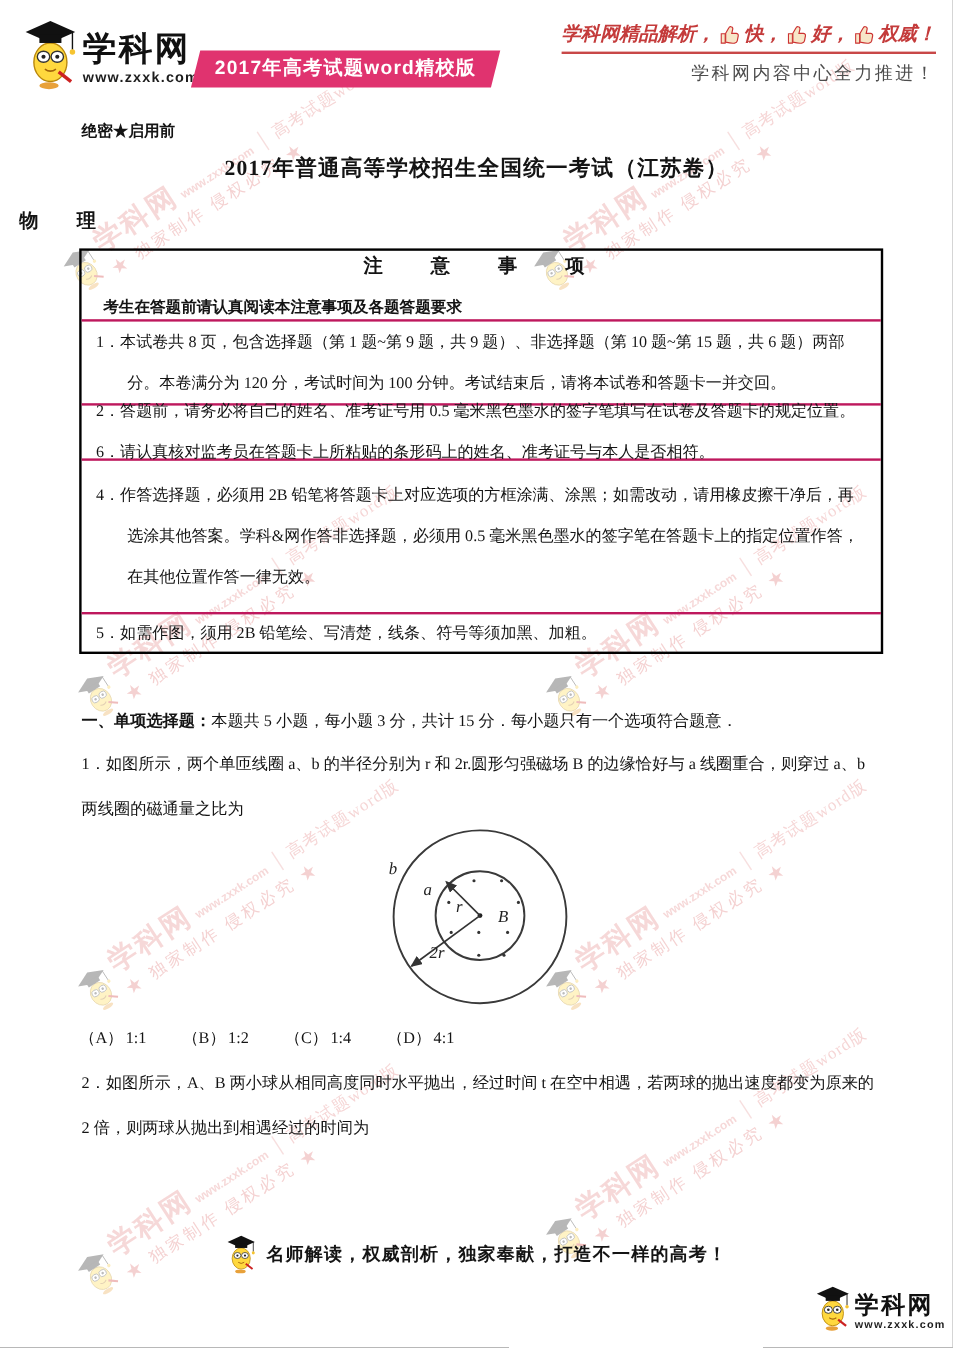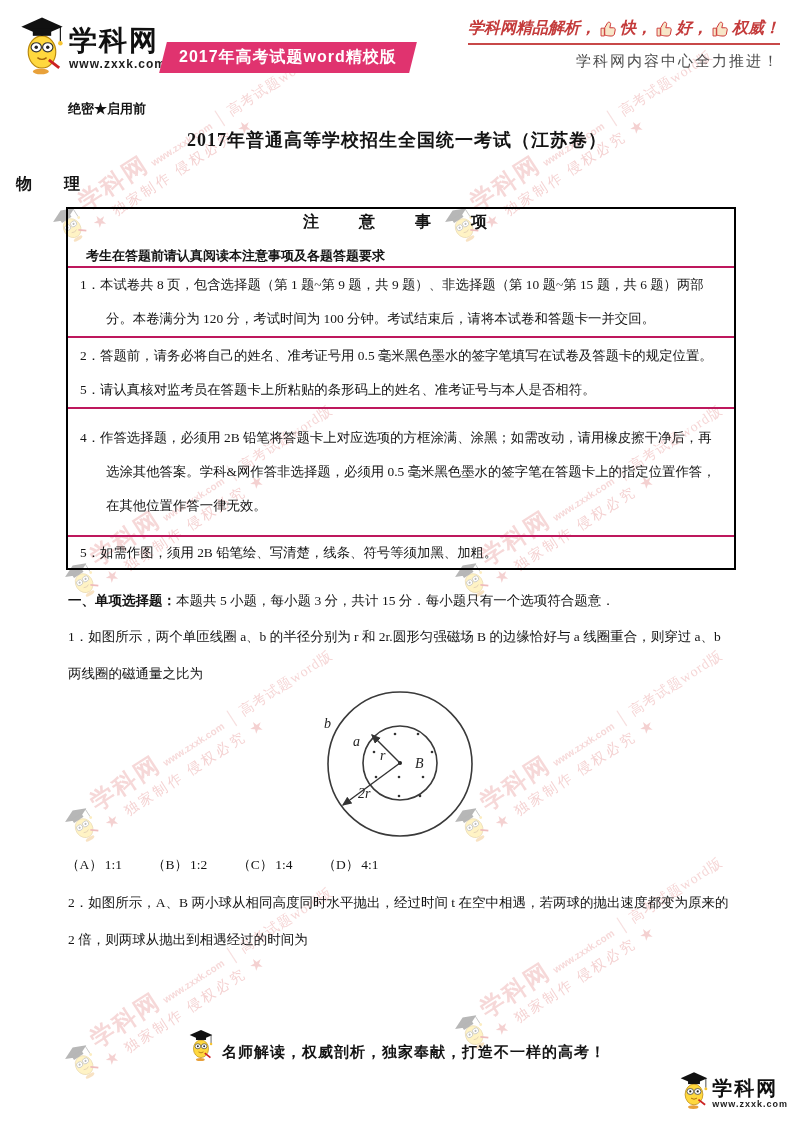--- a/index.html
+++ b/index.html
@@ -34,35 +34,35 @@
   .wm-tag  { font-size:14px; color:#eeb4b4; letter-spacing:1px; }
   .wm-l2   { font-size:14px; color:#ecadad; letter-spacing:3px; margin-top:3px; }
   
   .classification { position:absolute; left:68px; top:100px; font-weight:bold; font-size:13px; }
   .doc-title { position:absolute; left:0; right:0; top:128px; text-align:center; font-weight:bold; font-size:18px; letter-spacing:1px; }
   .doc-subject { position:absolute; left:16px; right:0; top:174px; text-align:left; font-weight:bold; font-size:16px; letter-spacing:8px; }
   .notice-box { position:absolute; left:66px; top:207px; width:670px; border:2px solid #000; }
   .notice-row { border-top:2px solid #be185d; padding:0 12px; display:flex; flex-direction:column; justify-content:center; }
   .notice-row:first-child { border-top:none; }
   .nr-head { height:57px; }
-  .nr-1 { height:70px; } .nr-23 { height:71px; } .nr-4 { height:128px; } .nr-5 { height:33px; }
+  .nr-1 { height:70px; } .nr-23 { height:46px; } .nr-4 { height:128px; } .nr-5 { height:33px; }
   .notice-heading { text-align:center; font-weight:bold; font-size:16px; letter-spacing:12px; margin-top:2px; }
   .notice-intro { font-weight:bold; font-size:13px; margin:14px 0 0 6px; }
   .notice-item { font-size:13.4px; line-height:34px; padding-left:26px; text-indent:-26px; }
   .section-heading { position:absolute; left:68px; top:592px; font-size:13.5px; }
   .section-heading .sec-label { font-family:Liberation Sans, sans-serif; font-weight:bold;margin-top:32px; }
   .q-text { position:absolute; left:68px; width:664px; font-size:13.5px; line-height:37px; }
   .q1-text { top:618px; }
   .q2-text { top:884px; }
   .figure { position:absolute; left:318px; top:688px; width:170px; height:158px; }
   .fig-label { font-style:italic; font-size:14px; fill:#222; font-family:"Liberation Serif", serif; }
   .options { position:absolute; left:66px; top:856px; display:flex; gap:30px; font-size:13.5px; }
   .option .opt-val { font-style:normal; margin-left:2px; }
   
-  .footer-slogan { position:absolute; left:0; right:0; top:1028px; display:flex; justify-content:center; align-items:flex-end; gap:8px; }
+  .footer-slogan { position:absolute; left:0; right:0; top:1028px; display:flex; justify-content:center; align-items:center; gap:8px; }
   .footer-slogan .mascot { width:26px; height:34px; }
   .footer-slogan-text { font-weight:bold; font-size:15px; letter-spacing:1px; }
   .site-logo.bottom { right:6px; top:1070px; left:auto; }
   .site-logo.bottom .mascot { width:30px; height:40px; }
   .site-logo.bottom .logo-name { font-size:20px; margin-top:8px; }
   .site-logo.bottom .logo-url { font-size:9px; margin-top:1px; }
   .hidden-defs { position:absolute; width:0; height:0; overflow:hidden; }
 </style>
 </head>
 <body>
@@ -201,21 +201,21 @@
   <div class="notice-box">
     <div class="notice-row nr-head">
       <div class="notice-heading">注　意　事　项</div>
       <div class="notice-intro">考生在答题前请认真阅读本注意事项及各题答题要求</div>
     </div>
     <div class="notice-row nr-1">
       <p class="notice-item">1．本试卷共 8 页，包含选择题（第 1 题~第 9 题，共 9 题）、非选择题（第 10 题~第 15 题，共 6 题）两部分。本卷满分为 120 分，考试时间为 100 分钟。考试结束后，请将本试卷和答题卡一并交回。</p>
     </div>
     <div class="notice-row nr-23">
       <p class="notice-item">2．答题前，请务必将自己的姓名、准考证号用 0.5 毫米黑色墨水的签字笔填写在试卷及答题卡的规定位置。</p>
-      <p class="notice-item">5．请认真核对监考员在答题卡上所粘贴的条形码上的姓名、准考证号与本人是否相符。</p>
+      <p class="notice-item">6．请认真核对监考员在答题卡上所粘贴的条形码上的姓名、准考证号与本人是否相符。</p>
     </div>
     <div class="notice-row nr-4">
       <p class="notice-item">4．作答选择题，必须用 2B 铅笔将答题卡上对应选项的方框涂满、涂黑；如需改动，请用橡皮擦干净后，再选涂其他答案。学科&amp;网作答非选择题，必须用 0.5 毫米黑色墨水的签字笔在答题卡上的指定位置作答，在其他位置作答一律无效。</p>
     </div>
     <div class="notice-row nr-5">
       <p class="notice-item">5．如需作图，须用 2B 铅笔绘、写清楚，线条、符号等须加黑、加粗。</p>
     </div>
   </div>
 
   <div class="section-heading">

